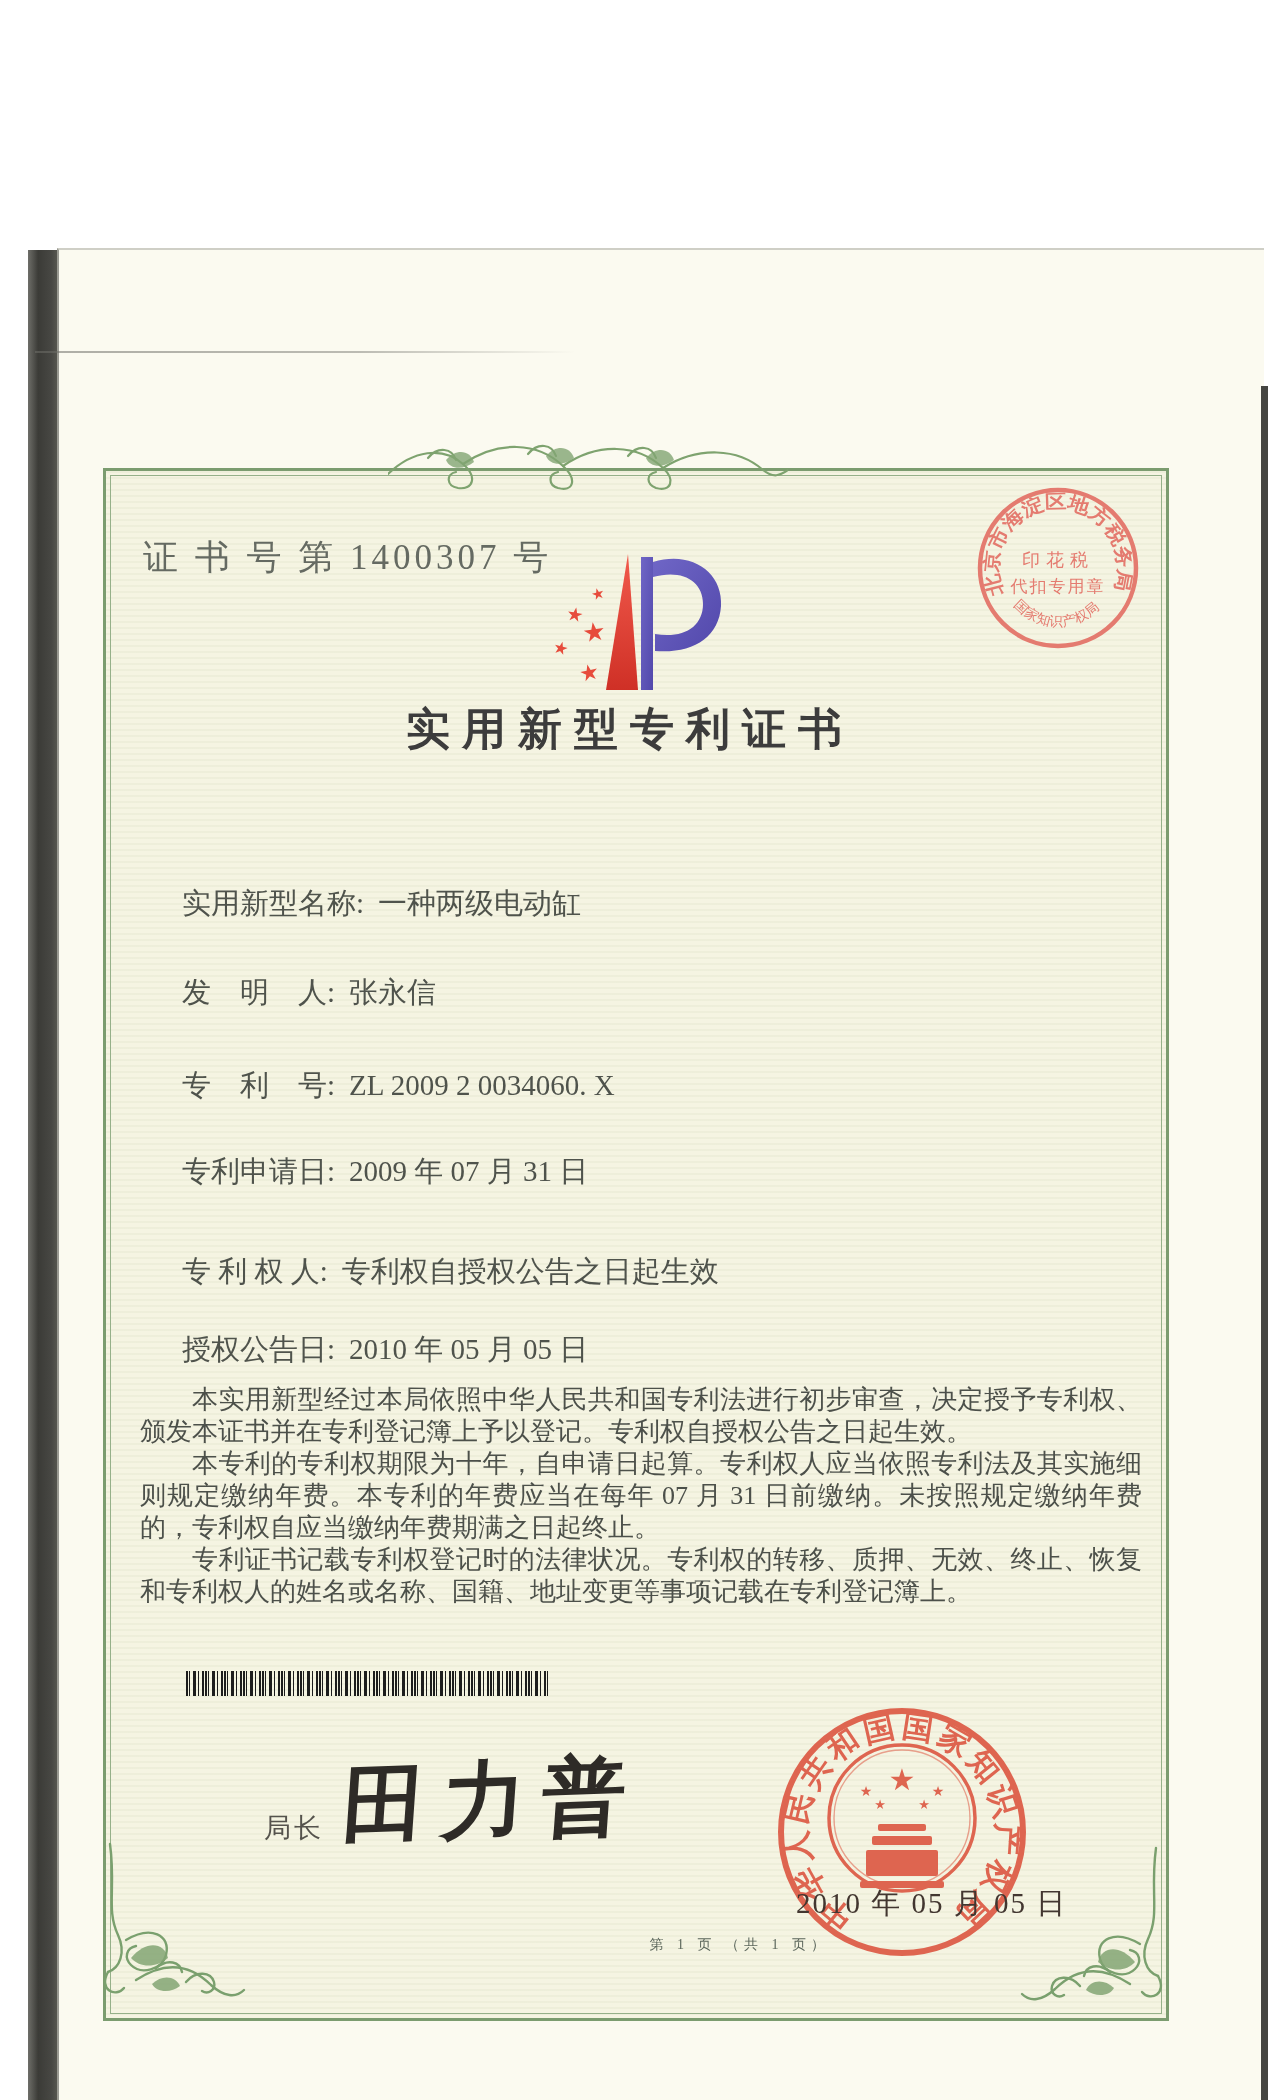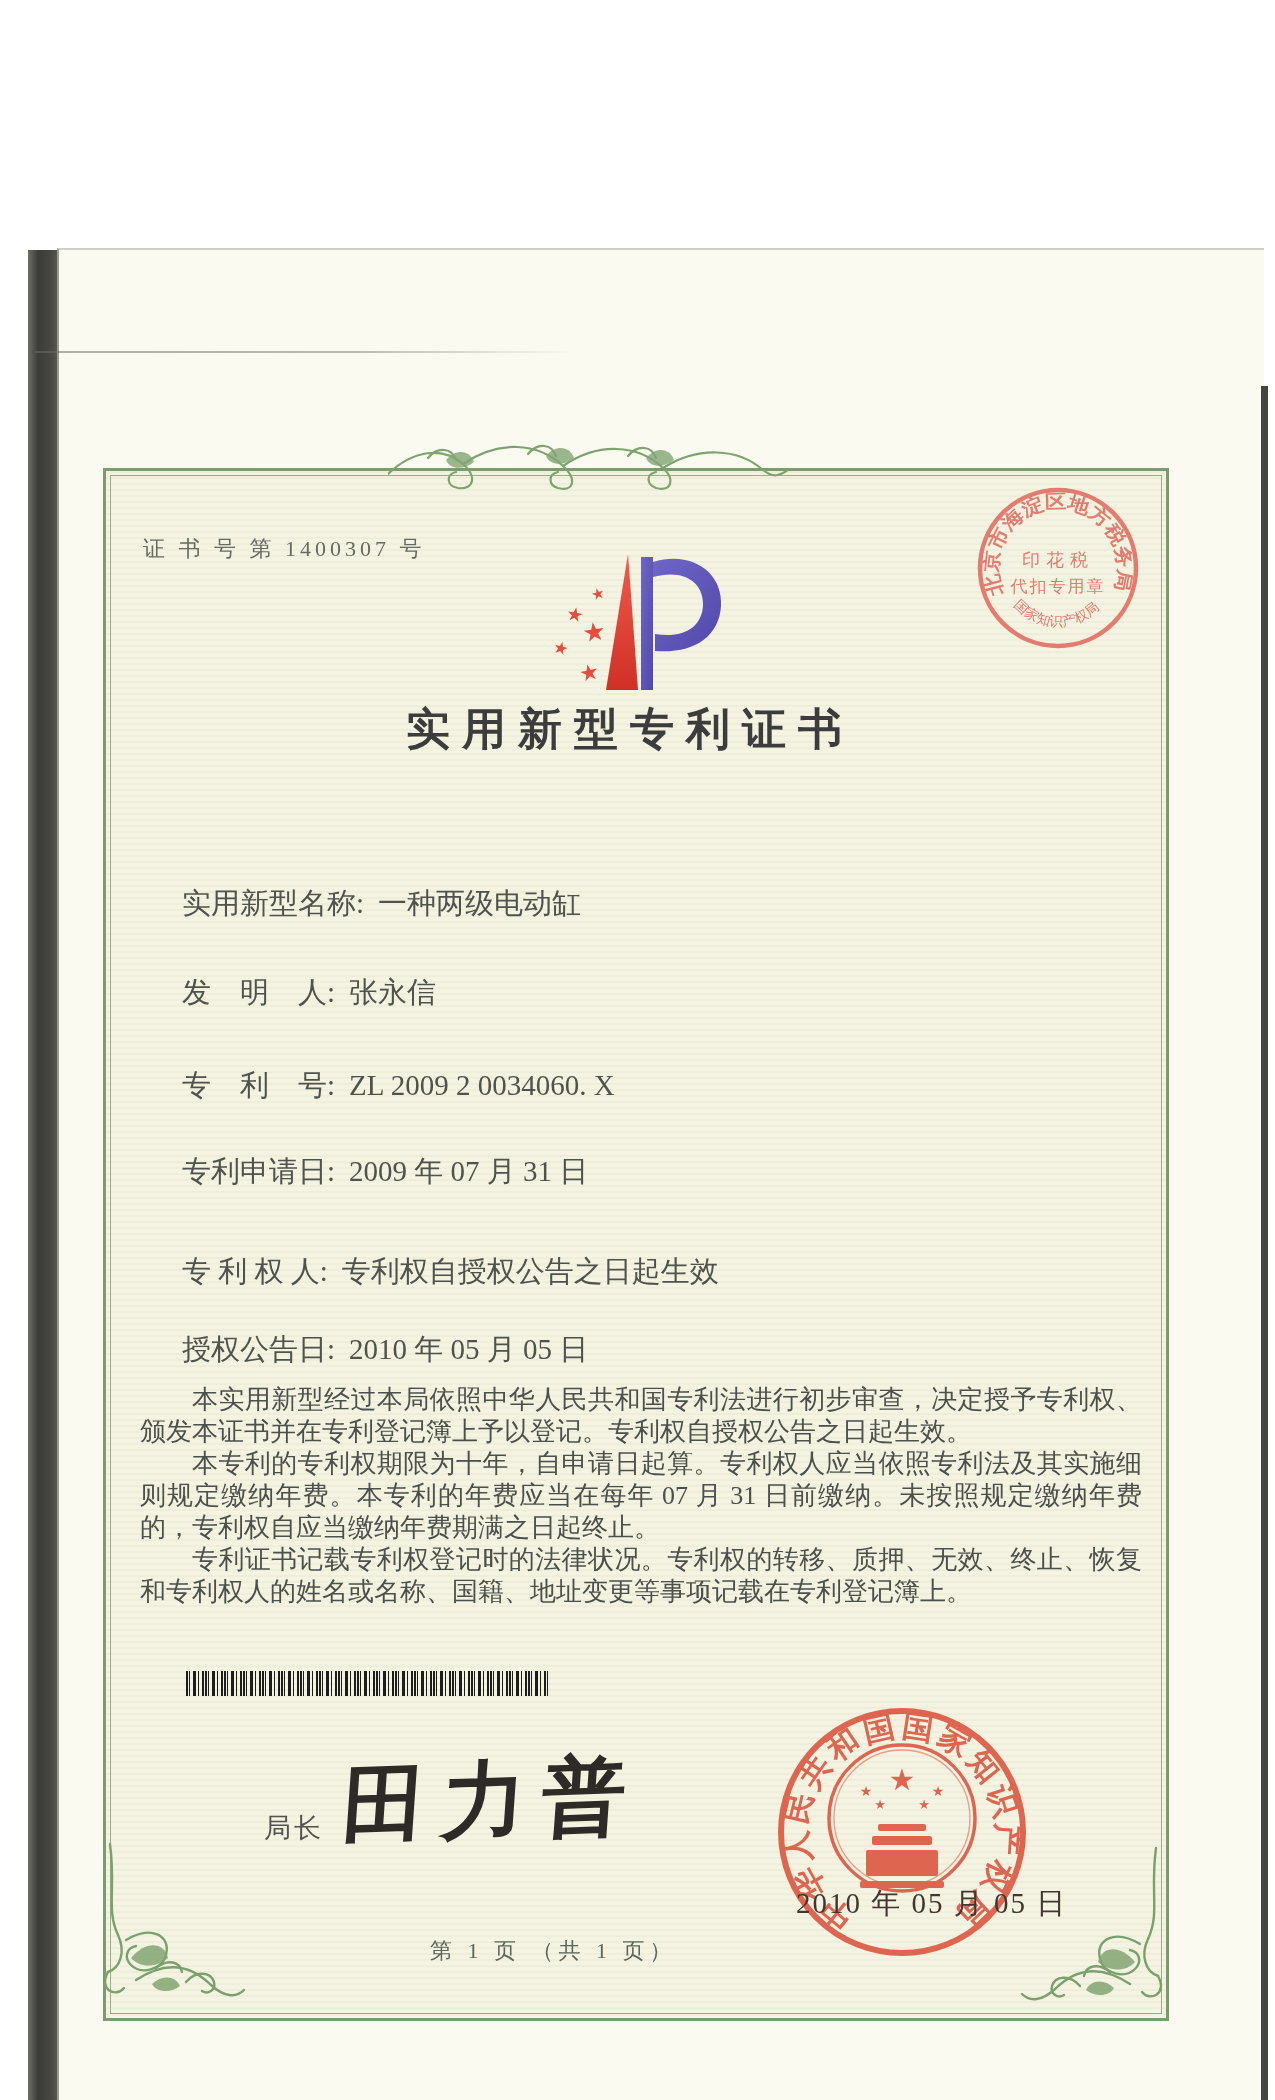--- a/index.html
+++ b/index.html
@@ -19,21 +19,21 @@
          background:
            repeating-linear-gradient(180deg,rgba(213,218,190,.22) 0 2px,rgba(255,255,255,0) 2px 6px),
            #f5f4e2;}
   .frame-inner{position:absolute;left:4px;top:4px;right:4px;bottom:4px;border:1px solid #95b089;}
   svg{display:block;}
   .ornament-top{position:absolute;left:388px;top:428px;width:400px;height:74px;}
   .flourish{position:absolute;width:152px;height:176px;}
   .flourish.bl{left:96px;top:1838px;}
   .flourish.br{left:1018px;top:1842px;transform:scaleX(-1);}
   
-  .cert-number{position:absolute;left:143px;top:534px;font-size:22px;letter-spacing:4px;color:#656a62;}
+  .cert-number{position:absolute;left:143px;top:534px;font-size:35px;letter-spacing:4px;color:#656a62;}
   .logo{position:absolute;left:540px;top:548px;width:230px;height:150px;}
   .title{position:absolute;left:260px;top:700px;width:740px;text-align:center;
          font-size:44px;font-weight:bold;letter-spacing:12px;color:#3c3c3c;}
   .field-row{position:absolute;left:182px;white-space:nowrap;font-size:29px;color:#4f534c;}
   .field-row .value{margin-left:14px;}
   .row1{top:884px;}.row2{top:973px;}.row3{top:1066px;}.row4{top:1152px;}.row5{top:1252px;}.row6{top:1330px;}
   .body-text{position:absolute;left:140px;top:1384px;width:1002px;font-size:26px;line-height:32px;
              color:#4c504a;text-align:justify;}
   .body-text p{margin:0;text-indent:2em;}
   .barcode{position:absolute;left:186px;top:1671px;width:362px;height:25px;
@@ -43,22 +43,22 @@
              #1d1d1d 7px 10px,transparent 10px 12px,
              #1d1d1d 12px 13px,transparent 13px 16px,
              #1d1d1d 16px 18px,transparent 18px 19px);}
   .director-label{position:absolute;left:264px;top:1810px;font-size:27px;letter-spacing:3px;color:#55534d;}
   .signature{position:absolute;left:342px;top:1744px;font-size:84px;font-weight:bold;color:#2e2b27;
              font-family:"DejaVu Sans","Liberation Sans",sans-serif;
              letter-spacing:16px;transform:rotate(-2deg) skewX(-6deg);}
   .tax-stamp{position:absolute;left:960px;top:470px;width:200px;height:200px;opacity:.95;}
   .official-seal{position:absolute;left:765px;top:1695px;width:280px;height:280px;opacity:.96;}
   .seal-date{position:absolute;left:796px;top:1884px;font-size:29px;letter-spacing:2px;color:#423630;}
-  .page-footer{position:absolute;left:430px;top:1936px;width:400px;text-align:left;
-               font-size:22px;letter-spacing:5px;color:#5b665b;}
+  .page-footer{position:absolute;left:430px;top:1936px;width:400px;text-align:right;
+               font-size:14px;letter-spacing:5px;color:#5b665b;}
 </style>
 </head>
 <body>
 
 <div class="canvas">
 
   <div class="scan-page"></div>
   <div class="edge-band-left"></div>
   <div class="edge-line-right"></div>
   <div class="crease-line"></div>

